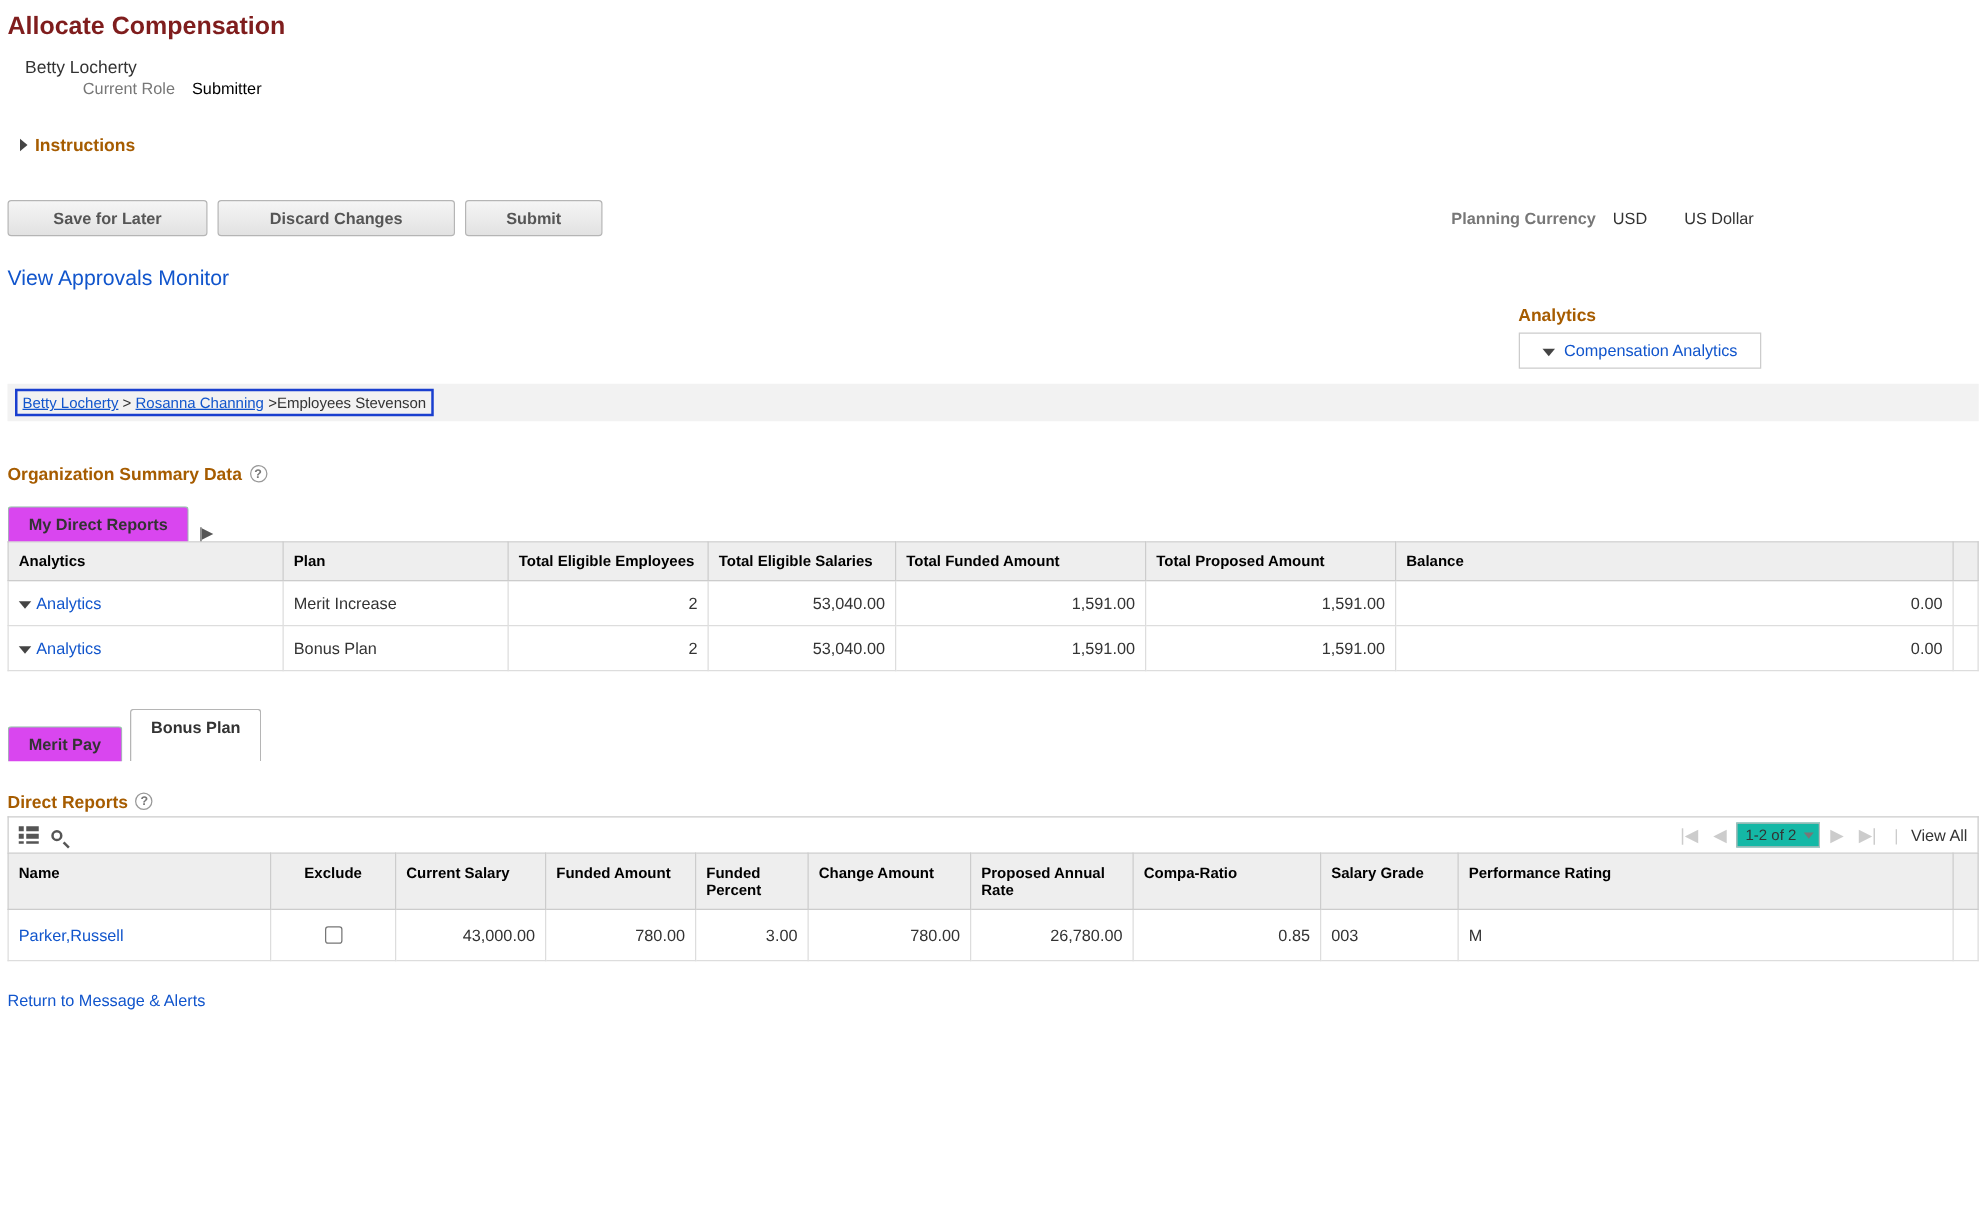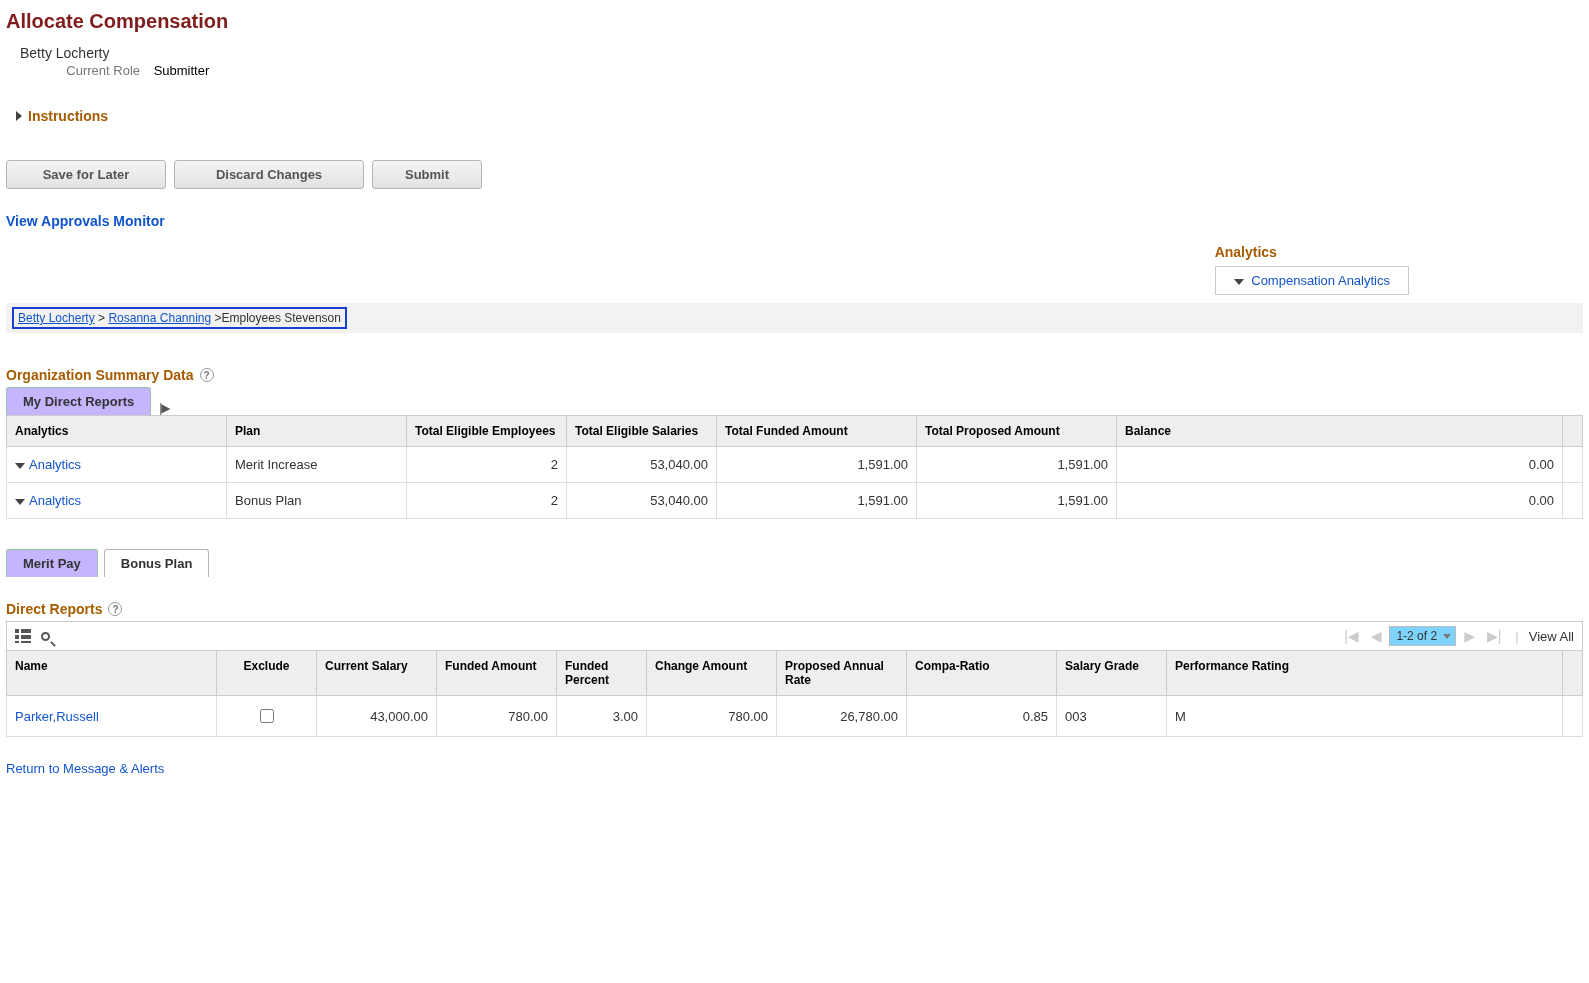--- a/index.html
+++ b/index.html
@@ -75,21 +75,21 @@
   .btn.wide { min-width: 160px; text-align: center; }
   .btn.xwide { min-width: 190px; }
   .currency-block {
     margin-left: auto;
     padding-right: 180px;
     font-size: 13px;
   }
   .currency-label { color:#777; font-weight:bold; margin-right:10px;}
   .currency-code { margin-right:26px;}
   .link { color: #1155cc; cursor: pointer; text-decoration: none; }
-  .approvals-link { display:block; margin-top: 24px; font-size: 14px; font-weight: bold; }
+  .approvals-link { display:block; margin-top: 24px; font-size: 17px; }
   .analytics-side {
     position: absolute;
     right: 180px;
     top: 244px;
     text-align: left;
   }
   .analytics-header {
     color: #a65c00;
     font-weight: bold;
     font-size: 14px;
@@ -141,22 +141,23 @@
     padding:6px 16px;
     font-size:13px;
     font-weight:bold;
     color:#333;
     background:#fff;
     border-radius:3px 3px 0 0;
     margin-right:6px;
     cursor:pointer;
   }
   .tab.active {
-    background:#c4b5fd;
+    background:#d946ef;
     border-color:#9ac3ac;
+    margin-top:14px;
   }
   .show-all-icon {
     font-size:12px;
     color:#555;
     margin-left:2px;
     cursor:pointer;
     letter-spacing:-1px;
   }
   table.grid {
     border-collapse: collapse;
@@ -190,21 +191,21 @@
     margin-top:4px;
   }
   .grid-toolbar .right { margin-left:auto; display:flex; align-items:center; gap:4px;}
   .nav-btn {
     color:#888;
     padding:2px 4px;
     font-size:14px;
   }
   .nav-btn.disabled { color:#ccc; }
   .page-select {
-    background:#7dd3fc;
+    background:#14b8a6;
     border:1px solid #bbb;
     padding:2px 18px 2px 6px;
     font-size:12px;
     position:relative;
   }
   .page-select::after{
     content:"";
     position:absolute;
     right:4px; top:7px;
     border-left:4px solid transparent;
@@ -263,20 +264,25 @@
 
 <div class="instructions">
   <span class="tri-right"></span>
   <span>Instructions</span>
 </div>
 
 <div class="toolbar">
   <div class="btn wide">Save for Later</div>
   <div class="btn xwide">Discard Changes</div>
   <div class="btn" style="min-width:110px;">Submit</div>
+  <div class="currency-block">
+    <span class="currency-label">Planning Currency</span>
+    <span class="currency-code">USD</span>
+    <span>US Dollar</span>
+  </div>
 </div>
 
 <a class="link approvals-link">View Approvals Monitor</a>
 
 <div class="analytics-side">
   <div class="analytics-header">Analytics</div>
   <div class="analytics-box">
     <span class="tri-down"></span>
     <span class="link">Compensation Analytics</span>
   </div>

